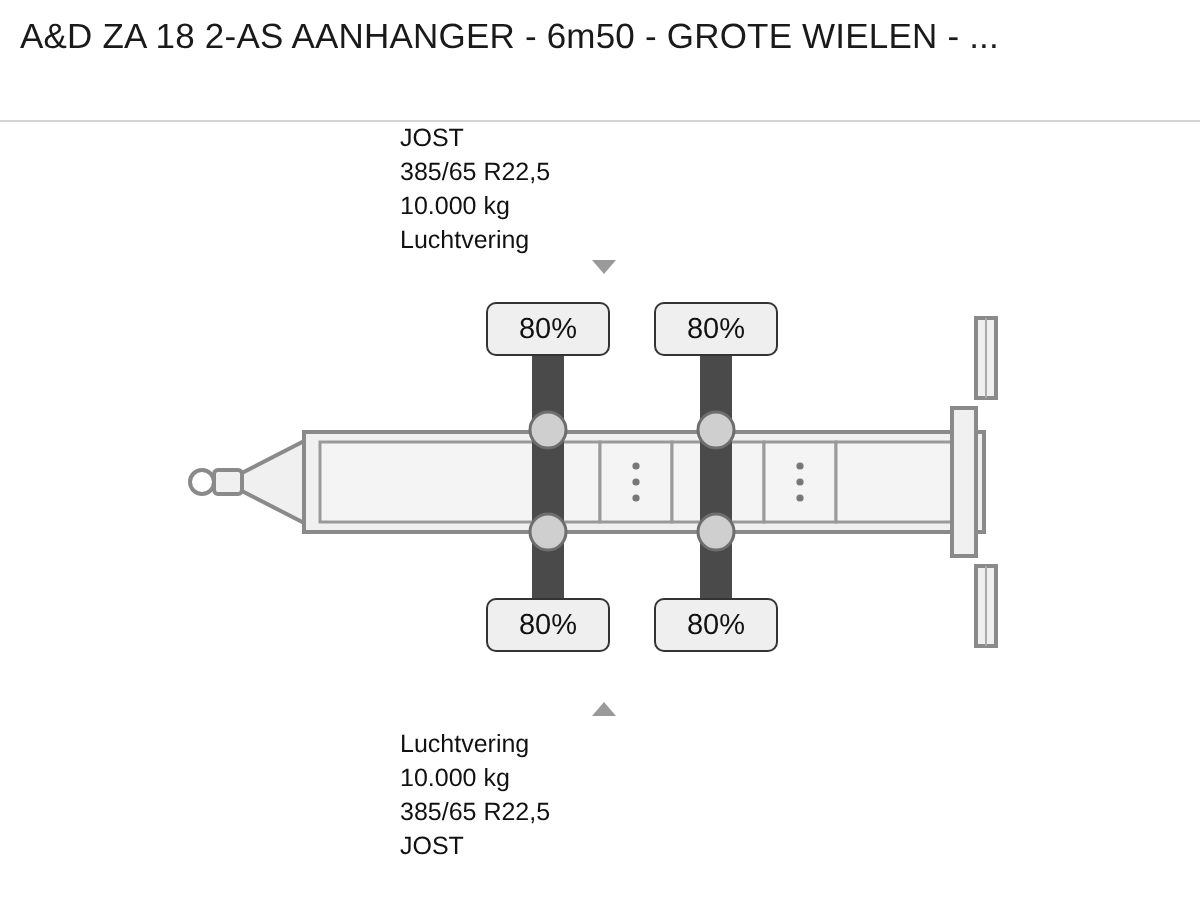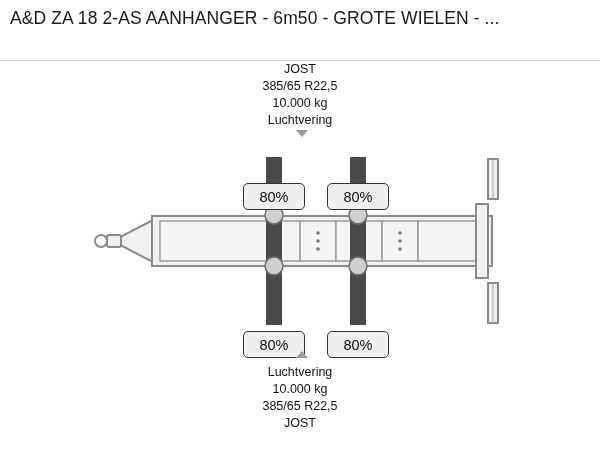--- a/index.html
+++ b/index.html
@@ -46,21 +46,21 @@
   .diagram {
     position: absolute;
     left: 0;
     top: 61px;
     width: 600px;
     height: 389px;
   }
   .anno {
     position: absolute;
     width: 200px;
-    text-align: center;
+    text-align: left;
     font-size: 12.5px;
     color: #111111;
     line-height: 17px;
   }
   .anno.top {
     left: 200px;
     top: 0px;
   }
   .anno.bottom {
     left: 200px;
@@ -97,21 +97,20 @@
     height: 27px;
     box-sizing: border-box;
     background: #efefef;
     border: 1.6px solid #333333;
     border-radius: 5px;
     font-size: 14.5px;
     color: #111111;
     display: flex;
     align-items: center;
     justify-content: center;
-    margin-top: 32px;
   }
   .badge.b1 { left: 243px; top: 90px; }
   .badge.b2 { left: 327px; top: 90px; }
   .badge.b3 { left: 243px; top: 238px; }
   .badge.b4 { left: 327px; top: 238px; }
 </style>
 </head>
 <body>
 
 <div class="page">

